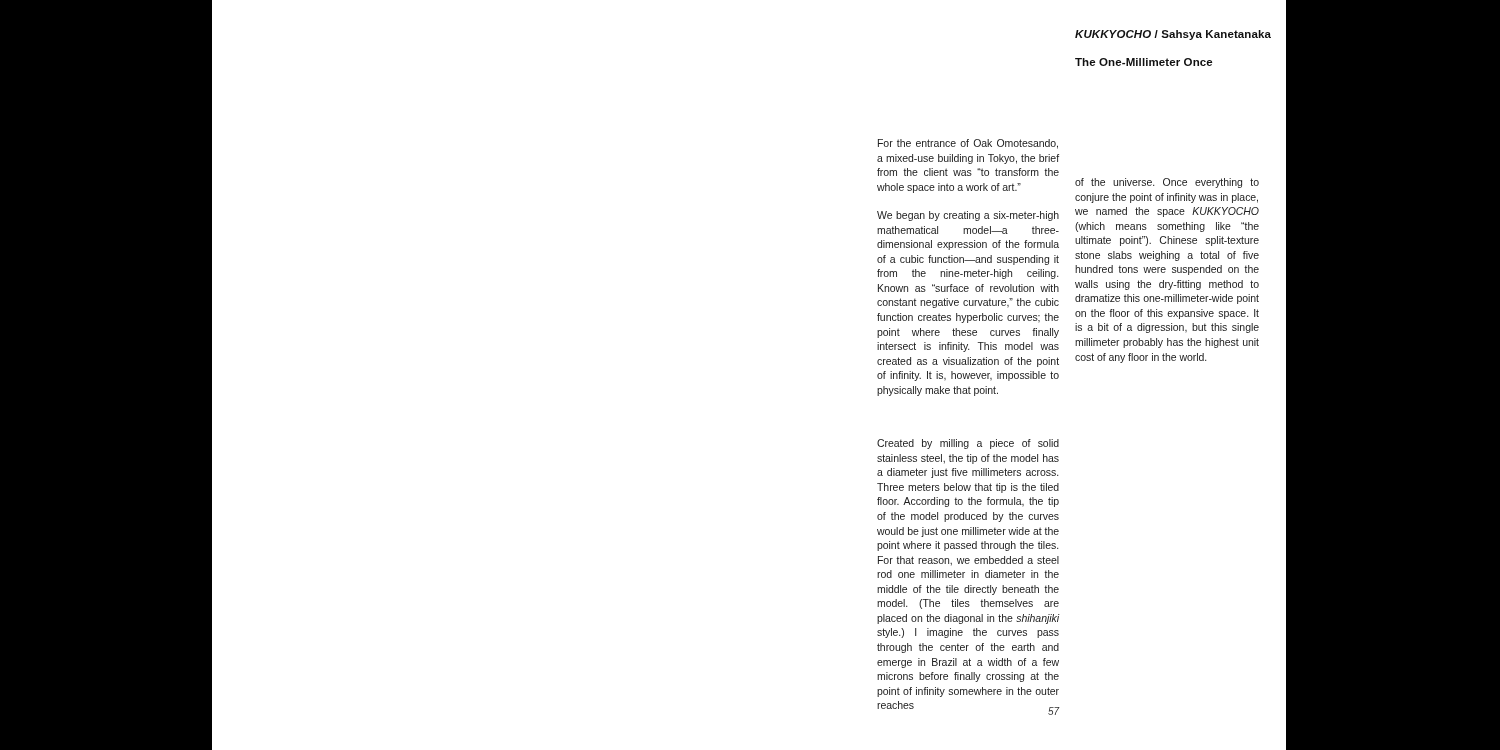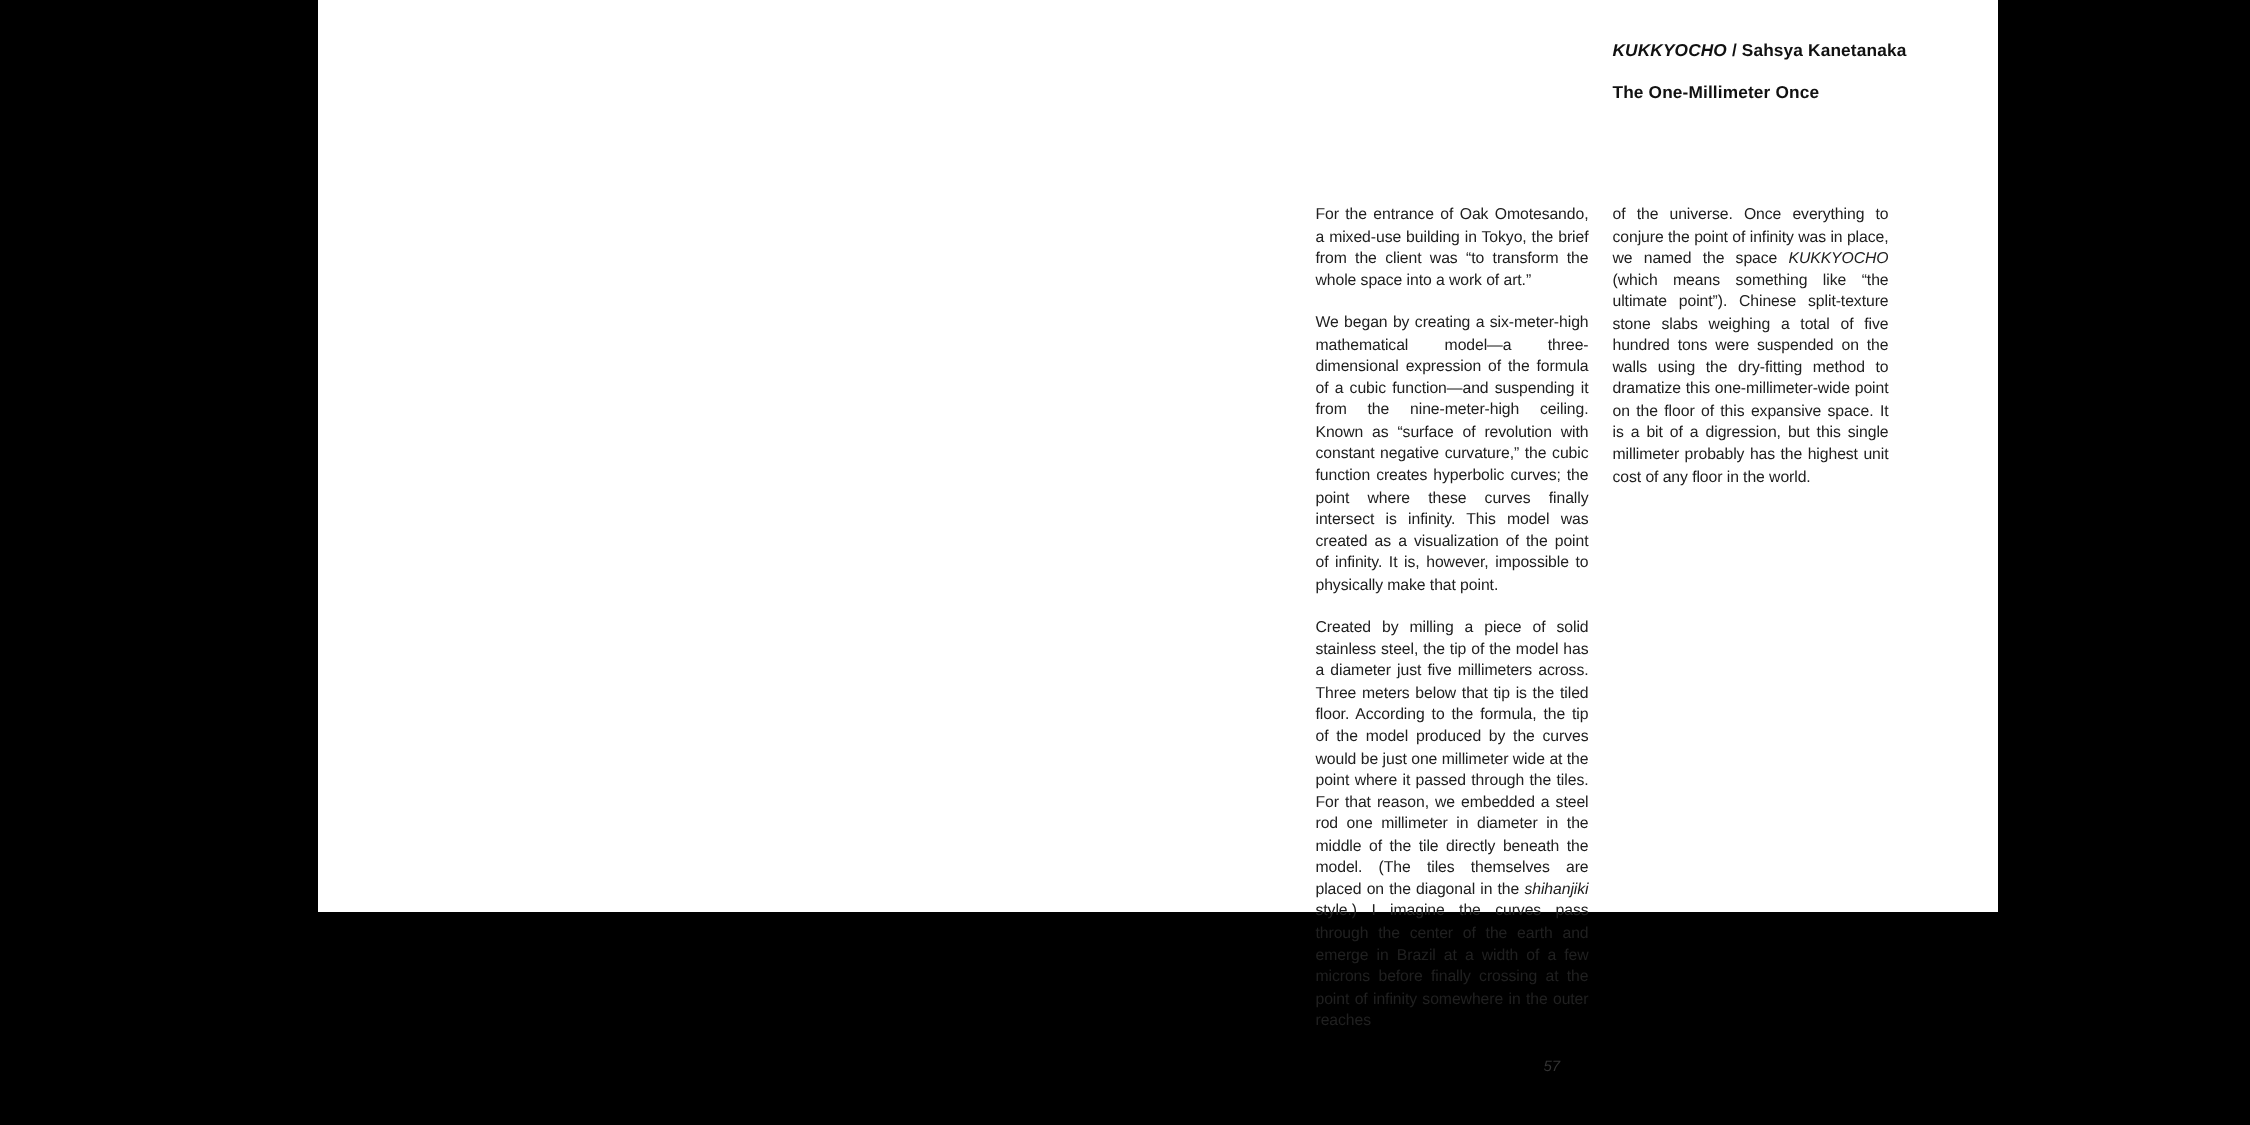--- a/index.html
+++ b/index.html
@@ -15,23 +15,22 @@
     position: relative;
     width: 1500px;
     height: 750px;
     background: #000000;
   }
   .paper {
     position: absolute;
     left: 212px;
     top: 0;
     width: 1074px;
-    height: 608px;
+    height: 750px;
     background: #ffffff;
-    padding-left: 46px;
   }
   .header-block {
     position: absolute;
     left: 863px;
     top: 27px;
     width: 200px;
     color: #111111;
     font-size: 11.5px;
     font-weight: bold;
     letter-spacing: 0.1px;
@@ -44,24 +43,24 @@
     top: 136px;
     color: #202020;
     font-size: 10.5px;
     line-height: 14.55px;
     text-align: justify;
     letter-spacing: -0.05px;
   }
   .column-1 { left: 665px; width: 182px; }
   .column-2 { left: 863px; width: 184px; }
   .column p { margin: 0 0 14px 0; }
-  .column p:last-child { margin-bottom: 0; }
+  .column p:last-child { margin-bottom: 0; margin-top: 39px; }
   .page-number {
     position: absolute;
-    left: 817px;
+    left: 836px;
     top: 706px;
     font-size: 10px;
     font-style: italic;
     color: #333333;
     text-align: center;
   }
 </style>
 </head>
 <body>
 

